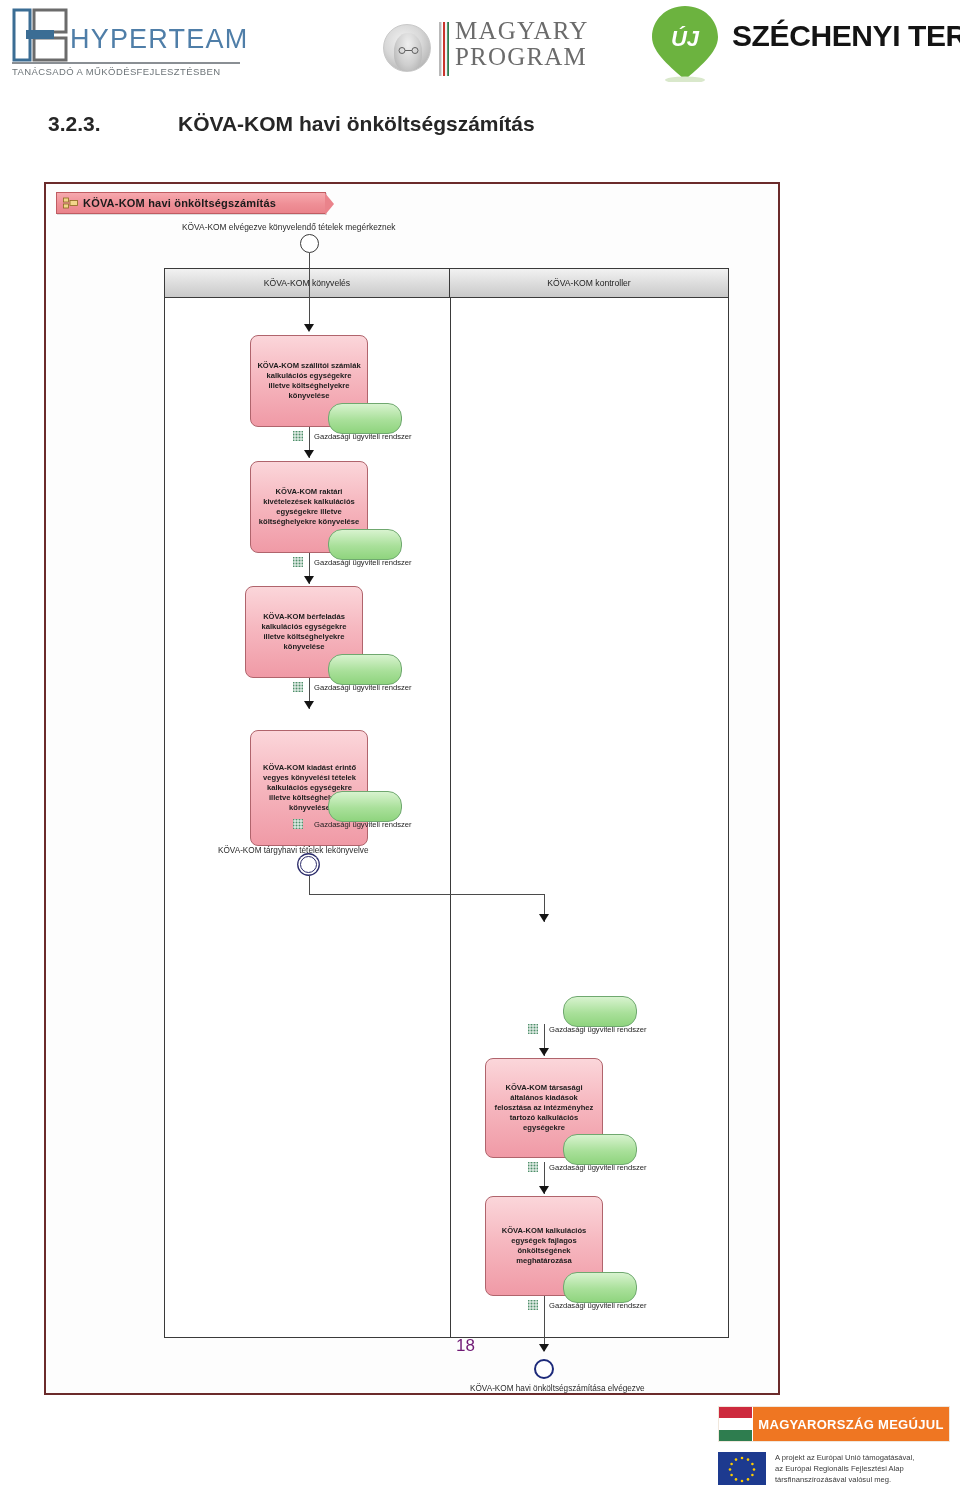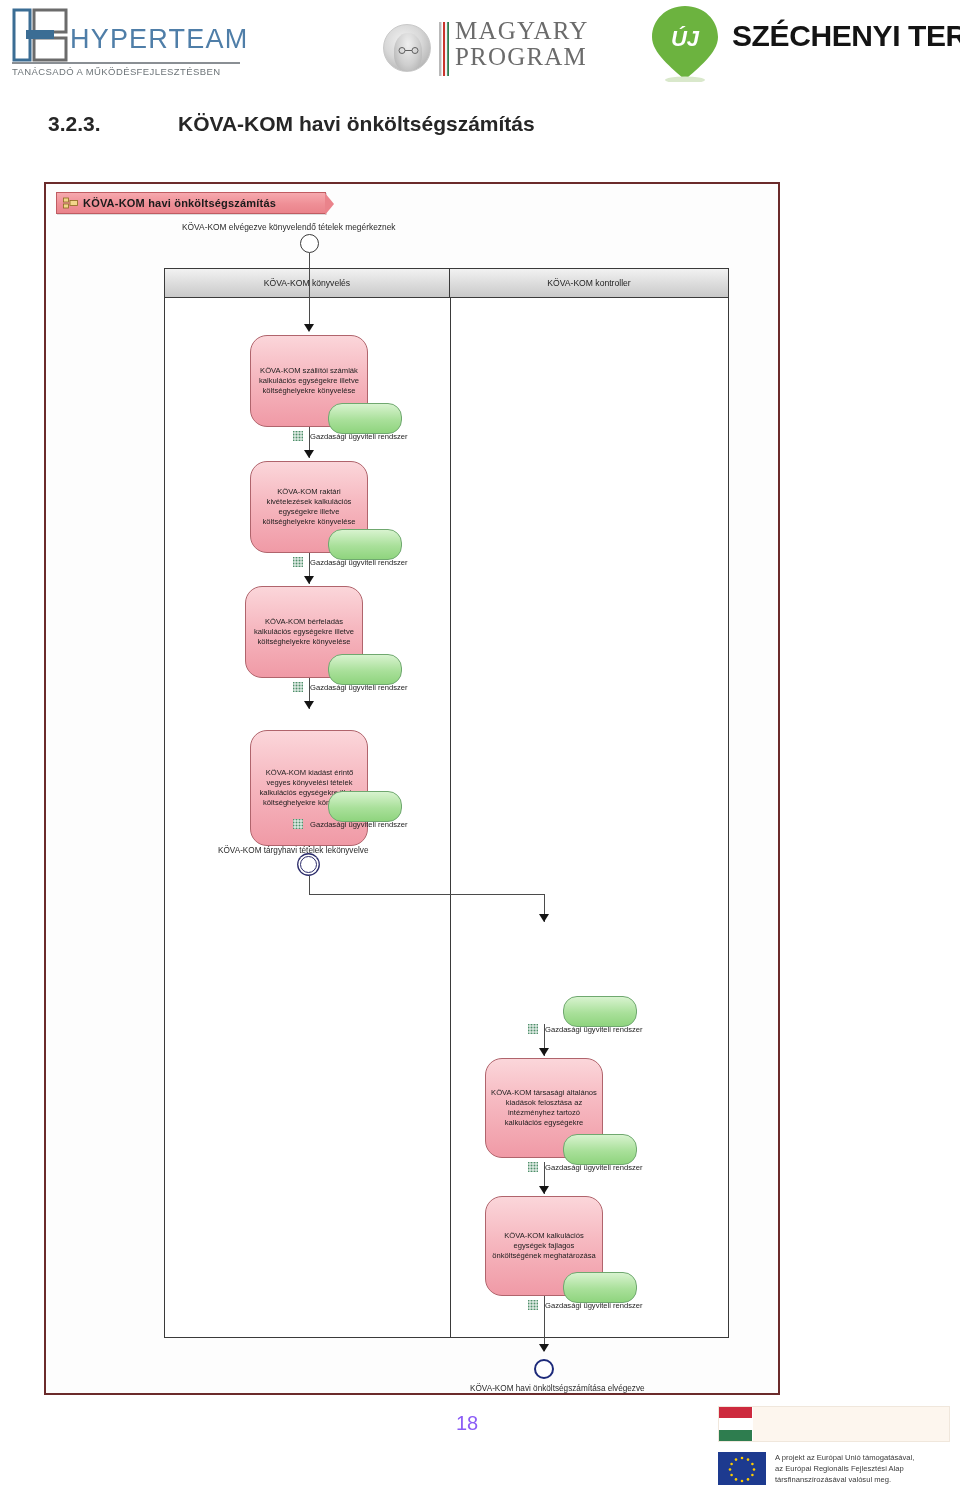--- a/index.html
+++ b/index.html
@@ -77,53 +77,53 @@
   #lane-header-row { position:absolute; left:0; top:0; width:100%; height:29px;
       background:linear-gradient(180deg,#f2f2f2 0%, #dedede 48%, #c9c9c9 100%);
       border-bottom:1px solid #3a3a3a; display:flex; }
   .lane-header { height:100%; display:flex; align-items:center; justify-content:center;
       font-size:8.6px; color:#1e1e1e; white-space:nowrap;text-align:center; }
   #lane-header-left { width:285px; border-right:1px solid #3a3a3a; }
   #lane-header-right { flex:1; }
   #lane-divider { position:absolute; left:285px; top:29px; width:1px; height:1040px; background:#3a3a3a; }
 
   
-  .task { position:absolute; width:118px; border:1px solid #b0646c; border-radius:17px;
+  .task { position:absolute; width:118px; border:1px solid #b0646c; border-radius:8px;
       background:linear-gradient(180deg,#fbd6da 0%, #f6b8c0 45%, #f09aa6 100%);
       display:flex; align-items:center; justify-content:center; text-align:center;
-      padding:4px 5px; z-index:4; }
+      padding:4px 5px; z-index:4;font-weight:bold; }
   .task-label { font-size:7.6px; line-height:1.32; color:#1c1c1c; }
 
   
   .sys-shape { position:absolute; width:74px; height:31px; border-radius:14px;
       border:1px solid #6fa86f; background:linear-gradient(180deg,#d8f3cf 0%, #a9e09a 55%, #8fd47e 100%);
       z-index:5; }
 
   
   .sys-annot { position:absolute; display:flex; align-items:center; z-index:6; }
   .hatch-icon { width:10px; height:10px; flex:0 0 auto; }
-  .sys-annot-label { font-size:7.6px; color:#1c1c1c; white-space:nowrap; margin-left:7px; }
+  .sys-annot-label { font-size:7.6px; color:#1c1c1c; white-space:nowrap; margin-left:1px;padding-left:10px; }
 
   
   .vline { position:absolute; width:1px; background:#4b4b4b; z-index:2; }
   .hline { position:absolute; height:1px; background:#4b4b4b; z-index:2; }
   .arrow-down { position:absolute; width:0; height:0; z-index:3;
       border-left:5px solid transparent; border-right:5px solid transparent; border-top:8px solid #141414; }
 
   
   #mid-event { left:254px; top:672px; width:17px; height:17px; border:1.3px solid #2b2b6a;
       box-shadow:0 0 0 1.6px #fff, 0 0 0 2.9px #2b2b6a; }
   #mid-event-label { position:absolute; left:172px; top:662px; font-size:8.2px; color:#2a2a2a; white-space:nowrap; }
 
   
   #end-event { left:488px; top:1175px; width:20px; height:20px; border:2.6px solid #1d2a7a; }
   #end-event-label { position:absolute; left:424px; top:1200px; font-size:8.2px; color:#2a2a2a; white-space:nowrap; }
 
   
-  #page-number { position:absolute; left:456px; top:1412px; font-size:20px; color:#8b5cf6; }
+  #page-number { position:absolute; left:456px; top:1336px; font-size:17px; color:#701a75; }
   #footer-logos { position:absolute; left:718px; top:1404px; width:232px; height:90px; }
   #mo-megujul { position:absolute; left:0; top:2px; width:232px; height:36px;
       background:#fdf6ee; border:1px solid #f0e7dc; display:flex; align-items:stretch; }
   #mo-flag { width:34px; height:100%; flex:0 0 auto; display:flex; flex-direction:column; border-right:1px solid #fff; }
   .mo-stripe { flex:1; }
   #mo-band { flex:1; background:#ef7622; display:flex; align-items:center; justify-content:center; }
   #mo-band-text { color:#fff; font-weight:bold; font-size:13px; letter-spacing:.3px; white-space:nowrap; }
   #eu-row { position:absolute; left:0; top:46px; width:232px; height:42px; display:flex; }
   #eu-flag { width:48px; height:33px; background:#1d3a8f; flex:0 0 auto; position:relative; margin-top:2px; }
   #eu-text { margin-left:9px; font-size:7.6px; line-height:1.48; color:#3a3a3a; padding-top:2px; }
@@ -317,20 +317,23 @@
 </div>
 
 <div id="page-number">18</div>
 
 <div id="footer-logos">
   <div id="mo-megujul">
     <div id="mo-flag">
       <div class="mo-stripe" style="background:#cd2a3e;"></div>
       <div class="mo-stripe" style="background:#ffffff;"></div>
       <div class="mo-stripe" style="background:#2e7d4f;"></div>
+    </div>
+    <div id="mo-band">
+      <span id="mo-band-text">MAGYARORSZÁG MEGÚJUL</span>
     </div>
   </div>
   <div id="eu-row">
     <svg id="eu-flag" viewBox="0 0 48 33">
       <rect width="48" height="33" fill="#1d3a8f"></rect>
       <g fill="#ffcc00">
         <circle cx="24" cy="6" r="1.3"></circle>
           <circle cx="30" cy="7.6" r="1.3"></circle>
           <circle cx="34.4" cy="12" r="1.3"></circle>
         <circle cx="36" cy="17.5" r="1.3"></circle>

